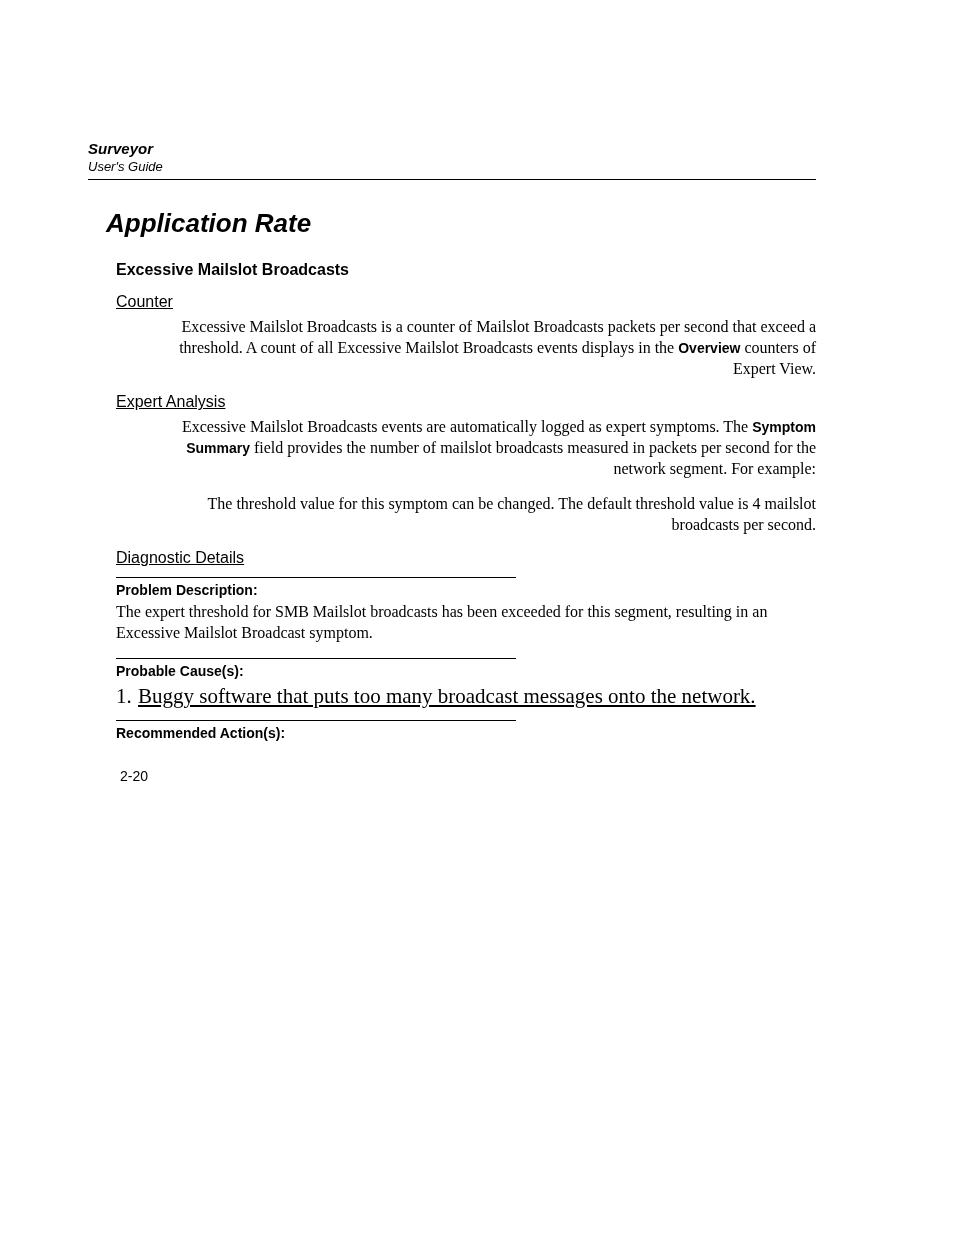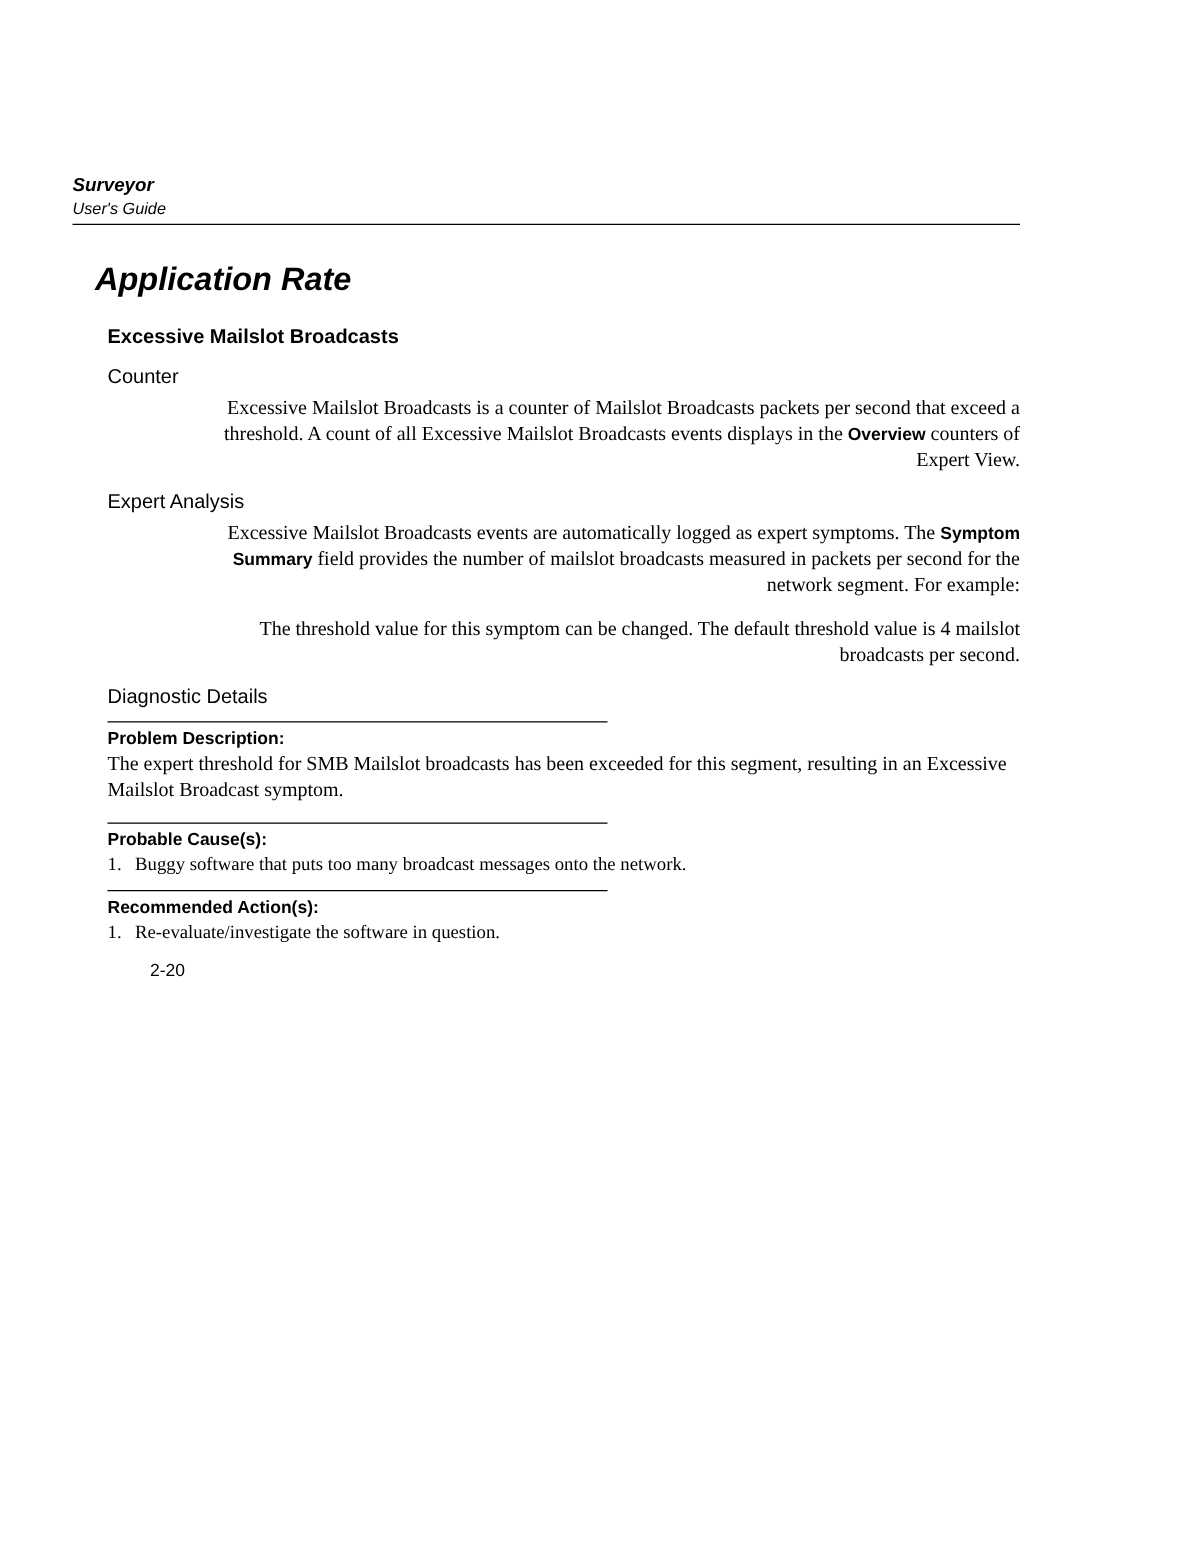--- a/index.html
+++ b/index.html
@@ -6,21 +6,21 @@
       margin: 0;
       padding: 0;
       background: #fff;
       font-family: "Times New Roman", Times, serif;
       color: #000;
     }
     .page {
       width: 954px;
       height: 932px;
       box-sizing: border-box;
-      padding: 140px 138px 60px 58px;
+      padding: 140px 138px 60px 88px;
       position: relative;
     }
     .running-head {
       font-family: Arial, Helvetica, sans-serif;
       line-height: 1.25;
     }
     .running-head .title {
       font-weight: bold;
       font-style: italic;
       font-size: 15px;
@@ -44,20 +44,21 @@
     h2 {
       font-family: Arial, Helvetica, sans-serif;
       font-weight: bold;
       font-size: 16px;
       margin: 0 0 14px 28px;
     }
     .sub-h {
       font-family: Arial, Helvetica, sans-serif;
       font-size: 16px;
       margin: 0 0 6px 28px;
+      text-decoration: underline;
     }
     .para {
       font-size: 16px;
       line-height: 1.3;
       margin: 0 0 14px 80px;
       text-align: right;
     }
     .code {
       font-family: "Courier New", Courier, monospace;
       font-size: 16px;
@@ -73,23 +74,24 @@
       font-weight: bold;
       font-size: 14px;
       margin: 0 0 4px 28px;
     }
     .body-p {
       font-size: 16px;
       line-height: 1.3;
       margin: 0 0 14px 28px;
     }
     .list {
-      font-size: 15px;
+      font-size: 21px;
       line-height: 1.3;
       margin: 2px 0 6px 28px;
+      text-decoration: underline;
     }
     .list .num {
       display: inline-block;
       width: 22px;
     }
     .inline-bold {
       font-family: Arial, Helvetica, sans-serif;
       font-weight: bold;
       font-size: 14px;
     }
@@ -134,18 +136,15 @@
   <p class="body-p">The expert threshold for SMB Mailslot broadcasts has been exceeded for this segment, resulting in an Excessive Mailslot Broadcast symptom.</p>
 
   <div class="sect-rule"></div>
   <div class="sect-label">Probable Cause(s):</div>
   <div class="list">
     <span class="num">1.</span><span>Buggy software that puts too many broadcast messages onto the network.</span>
   </div>
 
   <div class="sect-rule"></div>
   <div class="sect-label">Recommended Action(s):</div>
-  <div class="list">
-    <span class="num">1.</span><span>Re-evaluate/investigate the software in question.</span>
-  </div>
 
   <div class="page-number">2-20</div>
 </div>
 
 </body></html>

